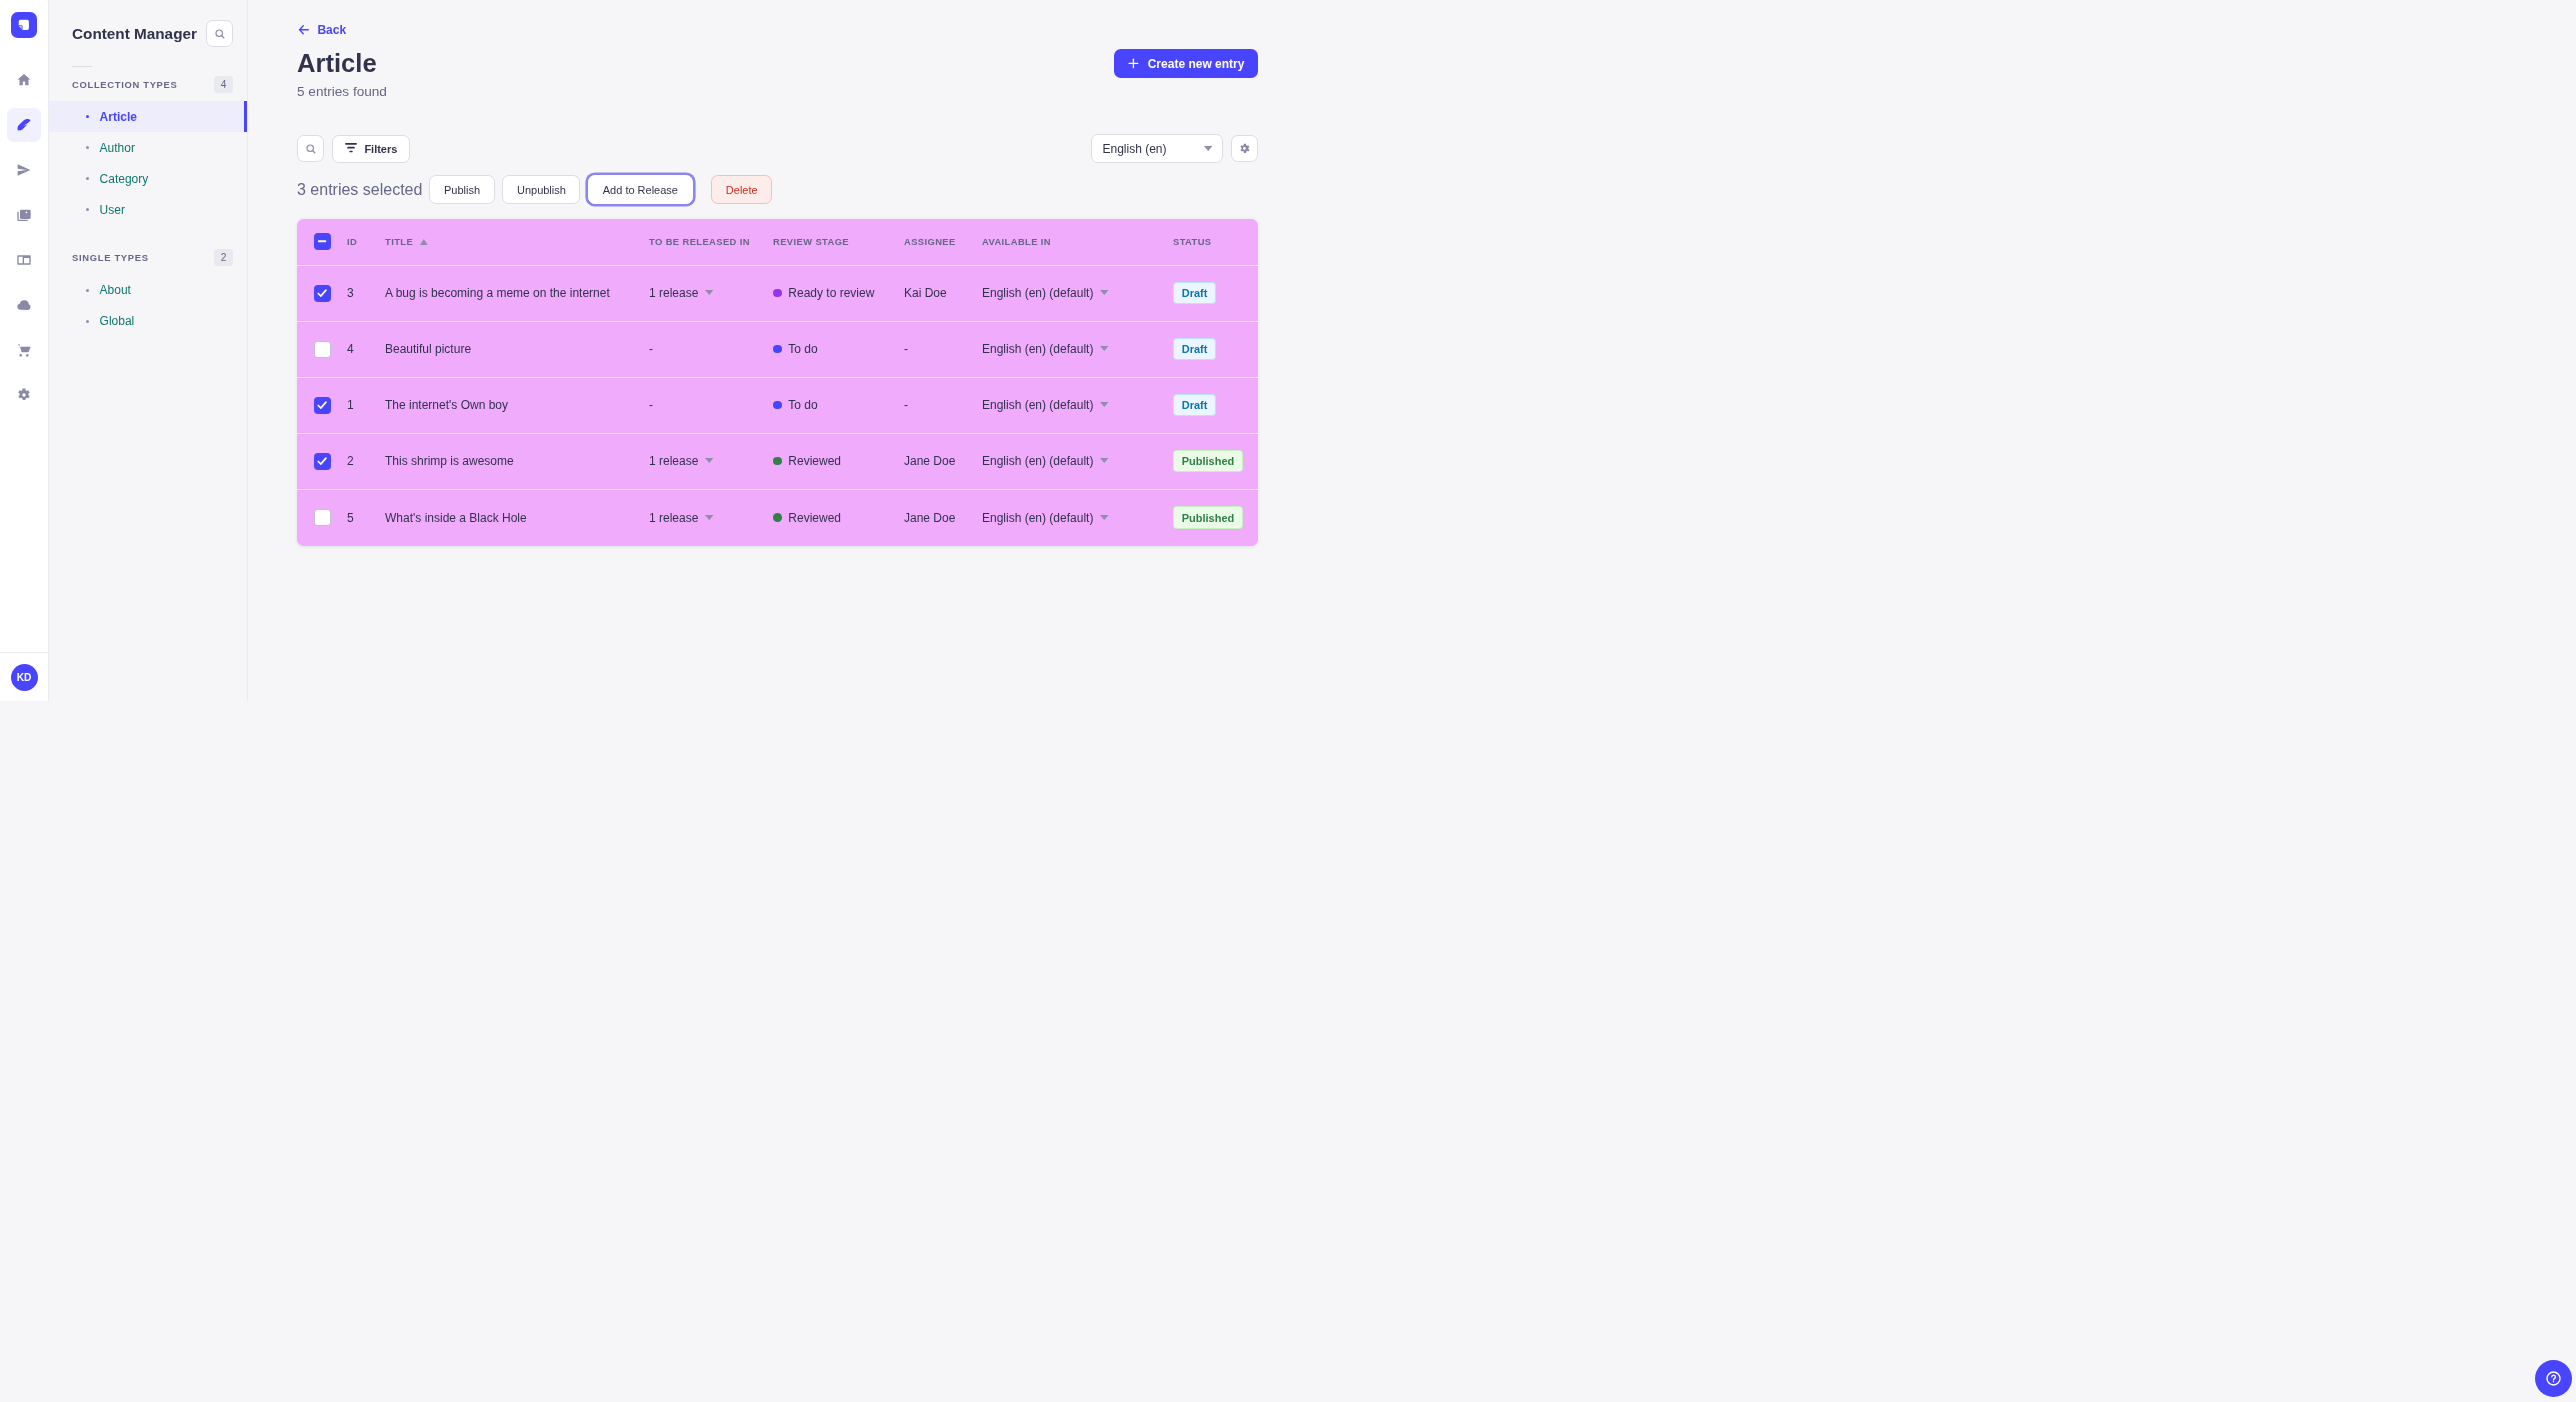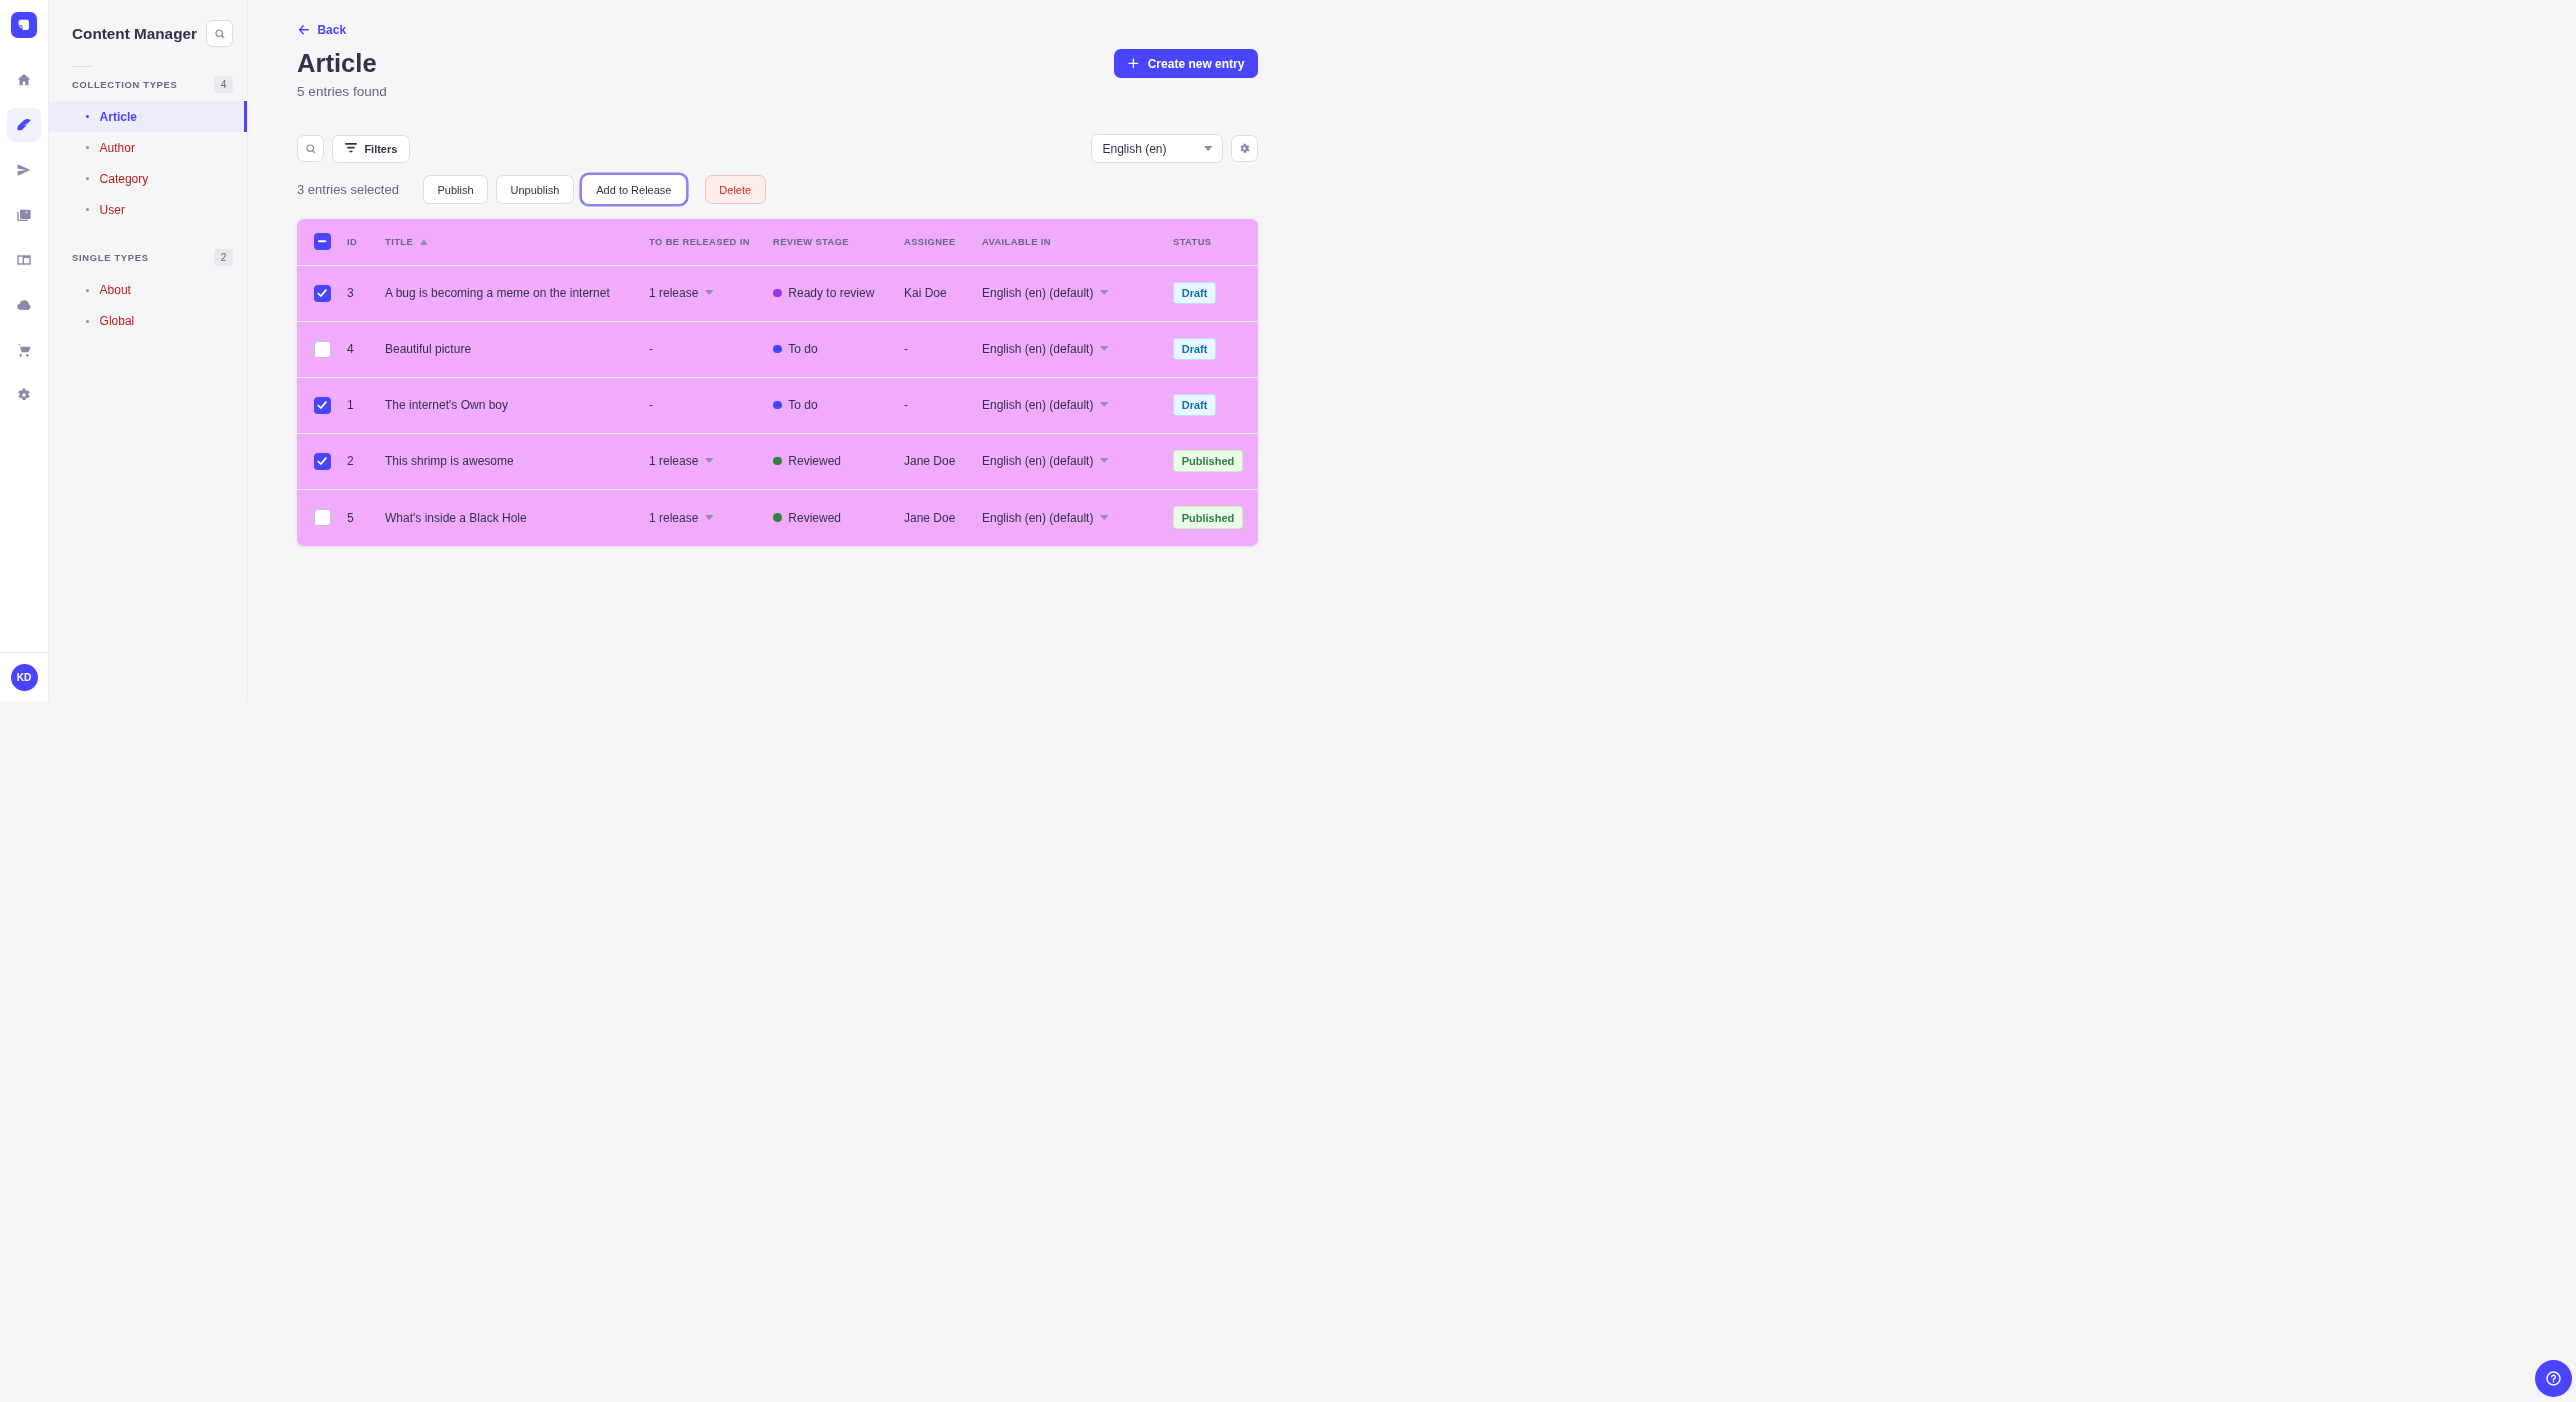--- a/index.html
+++ b/index.html
@@ -32,21 +32,21 @@
     display:flex; align-items:center; justify-content:center; cursor:pointer; }
   .subnav-rule { width:20.4px; height:0.9px; background:#dcdce4; margin:19px 0 8.5px 23px; }
   .side-section { margin-top:6.8px; }
   .side-section + .side-section { margin-top:24px; }
   .side-section-head { display:flex; align-items:center; justify-content:space-between; padding:0 13.6px 8.5px 23px; }
   .side-label { font-size:9.4px; font-weight:700; letter-spacing:0.7px; color:#666687; text-transform:uppercase; }
   .side-badge { min-width:19.6px; height:17px; padding:0 5.1px; background:#e9e9f0; border-radius:3.4px;
     font-size:10.2px; color:#666687; display:flex; align-items:center; justify-content:center; }
   .side-items { list-style:none; }
   .side-item { height:31px; display:flex; align-items:center; gap:10.2px; padding-left:37px;
-    font-size:12px; color:#b91c1c; cursor:pointer; position:relative; }
+    font-size:12px; color:#0f766e; cursor:pointer; position:relative; }
   .side-item .bullet { width:3.4px; height:3.4px; border-radius:50%; background:#8e8ea9; }
   .side-item.active { background:#ededfc; color:#4945ff; font-weight:600; }
   .side-item.active .bullet { background:#4945ff; }
   .side-item.active::after { content:""; position:absolute; right:0; top:0; bottom:0; width:2.6px; background:#4945ff; }
 
   
   .main { flex:1; padding:23px 30px 0 49px; position:relative; }
   .back-row { display:flex; align-items:center; gap:6.8px; color:#4945ff; font-size:12px;
     font-weight:600; cursor:pointer; width:max-content; }
   .back-row svg { width:13.6px; height:13.6px; stroke:#4945ff; }
@@ -59,21 +59,21 @@
 
   .toolbar { display:flex; align-items:center; justify-content:space-between; margin-top:35px; }
   .tb-left, .tb-right { display:flex; align-items:center; gap:7.7px; }
   .btn-ghost { display:flex; align-items:center; gap:7.7px; background:#fff; border:0.9px solid #dcdce4;
     border-radius:6.8px; height:28px; padding:0 12px; font-size:11px; font-weight:600; color:#32324d; cursor:pointer; }
   .select { display:flex; align-items:center; justify-content:space-between; background:#fff;
     border:0.9px solid #dcdce4; border-radius:6.8px; height:29px; width:132px; padding:0 10.2px;
     font-size:12px; color:#32324d; cursor:pointer; }
 
   .sel-row { display:flex; align-items:center; margin-top:12px; }
-  .sel-text { font-size:13px; color:#666687; margin-right:24px; }
+  .sel-text { font-size:16px; color:#666687; margin-right:7px; }
   .btn-sel { background:#fff; border:0.9px solid #dcdce4; border-radius:6.8px; height:29px;
     padding:0 13.6px; font-size:11px; font-weight:400; color:#32324d; cursor:pointer; margin-right:7.7px; }
   .btn-ring { box-shadow:0 0 0 2.6px #8c84f0; border-color:#fff; }
   .btn-danger { background:#fcecea; border:0.9px solid #f5c0b8; color:#d02b20; margin-left:11px; }
 
   
   .card { margin-top:14.5px; background:#f0abfc; border-radius:6.8px;
     box-shadow:0 0.9px 3.4px rgba(33,33,52,.1); width:961px; }
   .thead, .trow { display:grid;
     grid-template-columns:33px 38px 264px 124px 131px 78px 191px 1fr;

